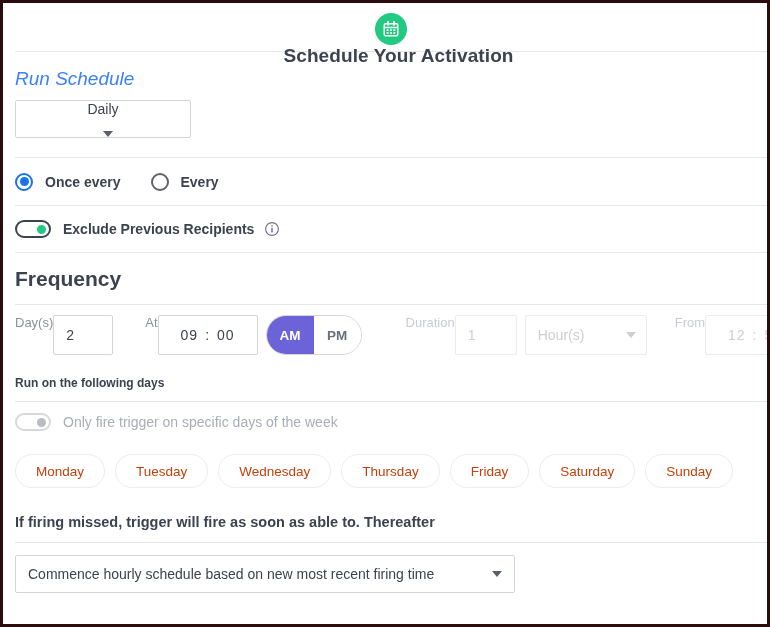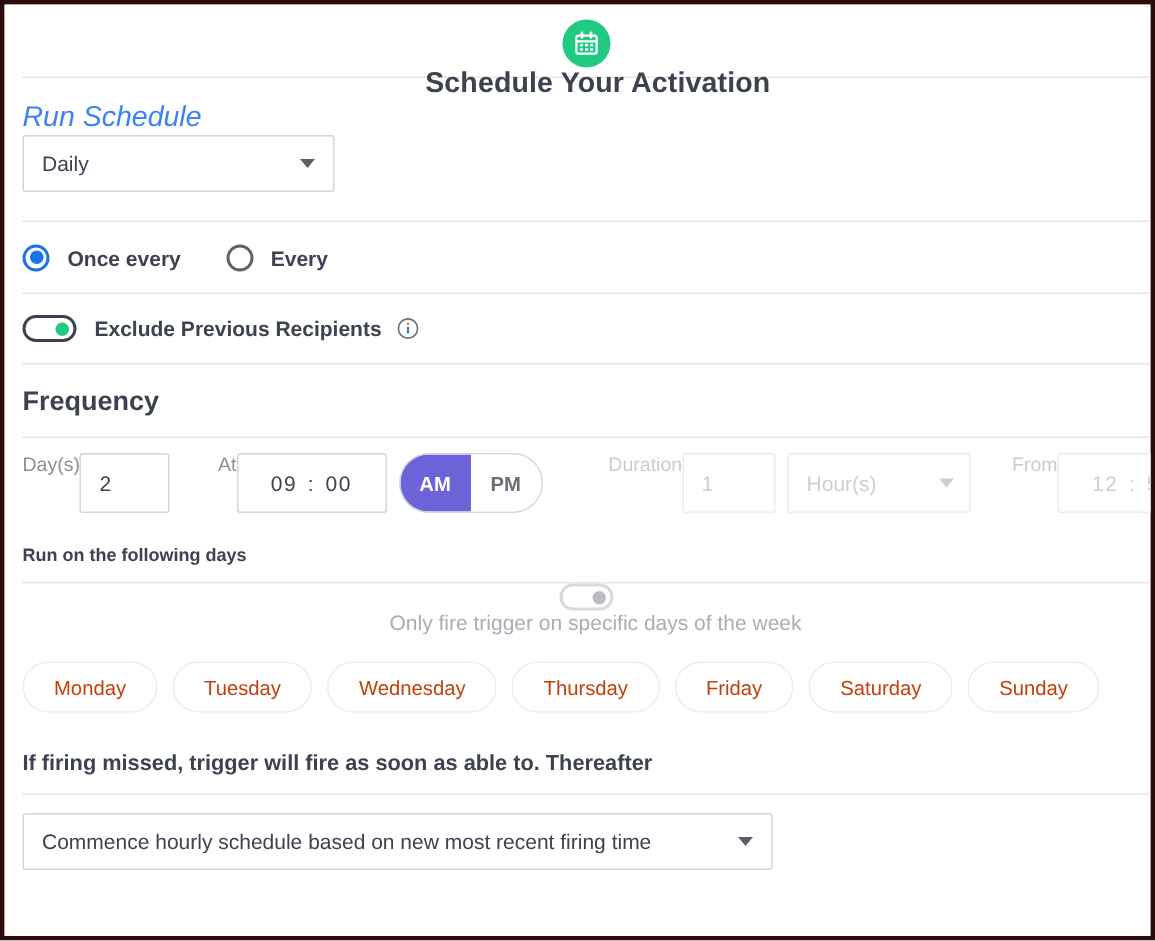--- a/index.html
+++ b/index.html
@@ -165,21 +165,21 @@
   .toggle-label.muted { color: #a9adb6; font-weight: normal; font-size: 14px;}
   .info-icon {
     margin-left: 10px;
     width: 16px; height: 16px;
     flex: 0 0 auto;
     display: inline-flex;
   }
 
   
   .section-heading {
-    font-size: 18px;
+    font-size: 21px;
     color: #3d4250;
     font-weight: bold;
     padding: 14px 0 13px 12px;
   }
   .section-heading.small { font-size: 12px; }
 
   
   .freq-wrap { padding: 10px 0 0 12px; display:flex; }
   .col { display: flex; flex-direction: row; }
   .col .lbl {
@@ -284,21 +284,21 @@
           <rect x="10.7" y="16.2" width="2.6" height="2.2" fill="#ffffff"></rect>
           <rect x="15.2" y="16.2" width="2.6" height="2.2" fill="#ffffff"></rect>
         </svg>
       </span>
       <span class="header-title">Schedule Your Activation</span>
     </div>
     <div class="divider"></div>
 
     <div class="section" style="padding-top:16px;">
       <div class="field-label">Run Schedule</div>
-      <div class="select" style="width:208px;margin-top:0;">
+      <div class="select" style="width:176px;margin-top:10px;flex-direction:column;">
         <span class="value">Daily</span>
         <span class="caret"></span>
       </div>
     </div>
     <div class="divider" style="margin-top:19px;"></div>
 
     <div class="radio-row">
       <span class="radio">
           <span class="dot"></span>
         </span>
@@ -379,21 +379,21 @@
           <span>12</span>
           <span style="margin:0 7px;">:</span>
           <span>59</span>
         </div>
       </div>
     </div>
 
     <div class="section-heading small" style="padding-top:21px;padding-bottom:11px;">Run on the following days</div>
     <div class="divider"></div>
 
-    <div class="toggle-row" style="height:40px;flex-direction:column;">
+    <div class="toggle-row" style="height:40px;">
       <span class="switch disabled">
           <span class="knob"></span>
         </span>
       <span class="toggle-label muted">Only fire trigger on specific days of the week</span>
     </div>
 
     <div class="chips">
       <div class="chip">Monday</div>
       <div class="chip">Tuesday</div>
       <div class="chip">Wednesday</div>

